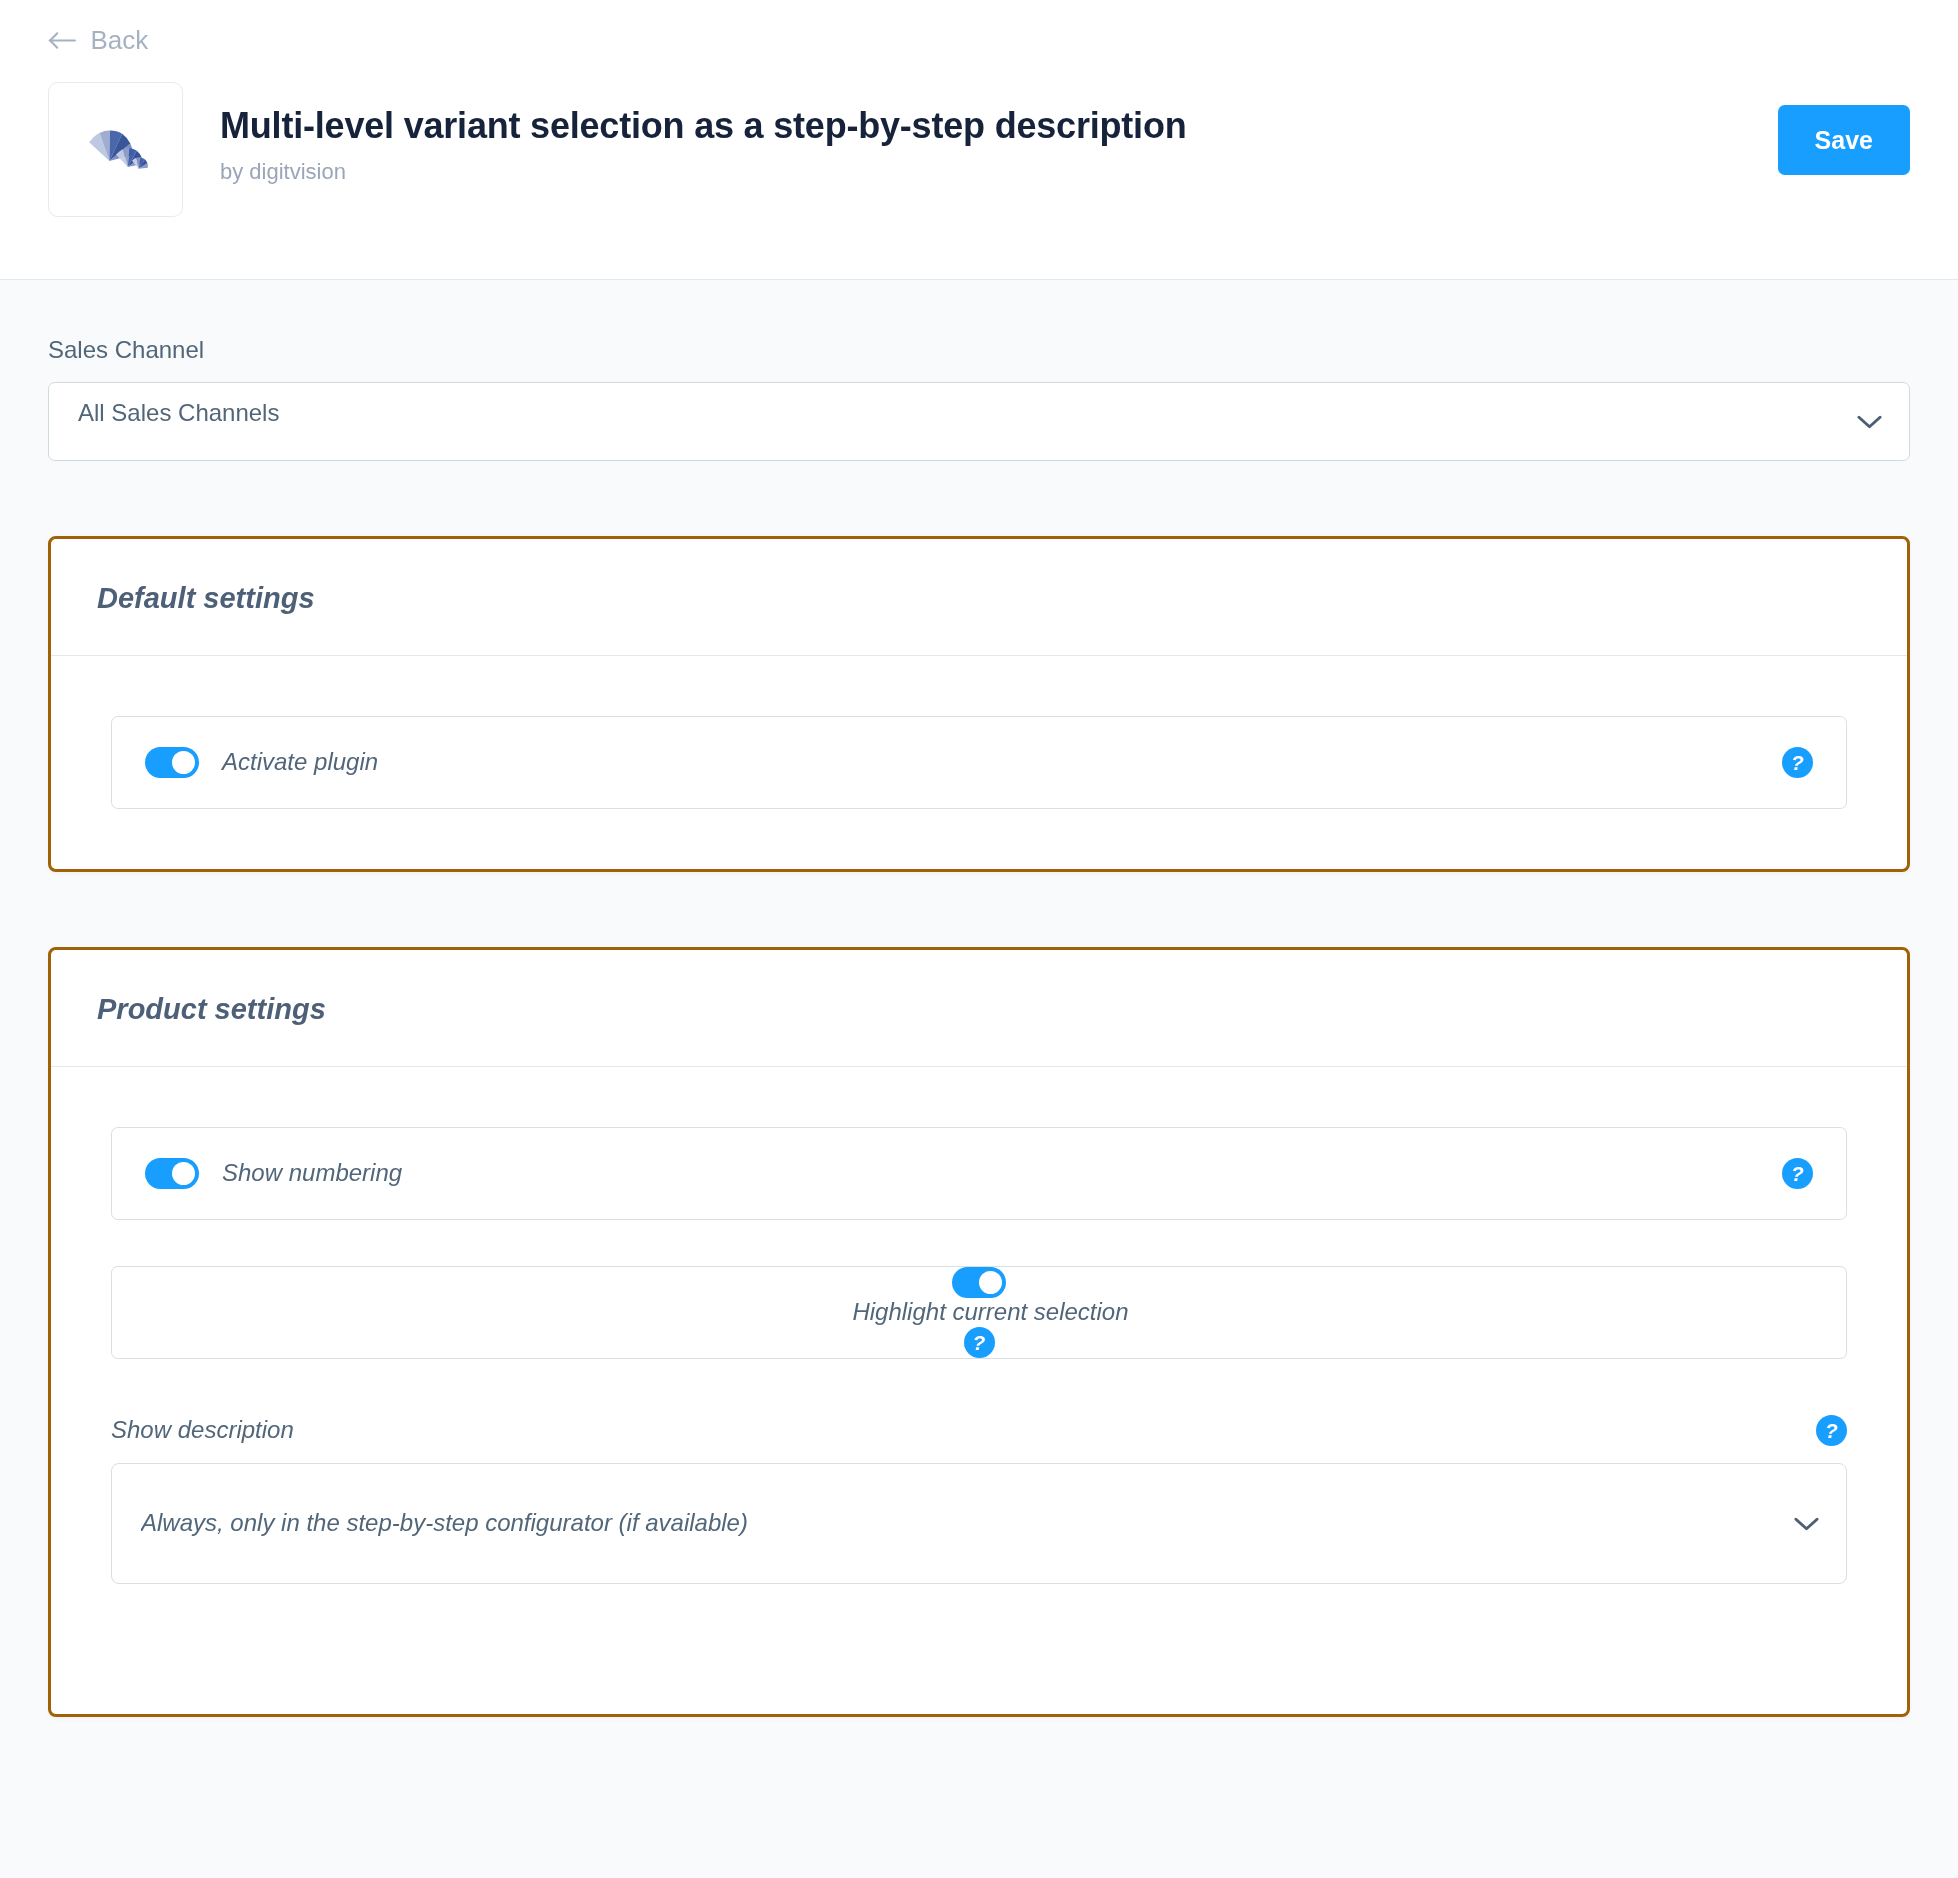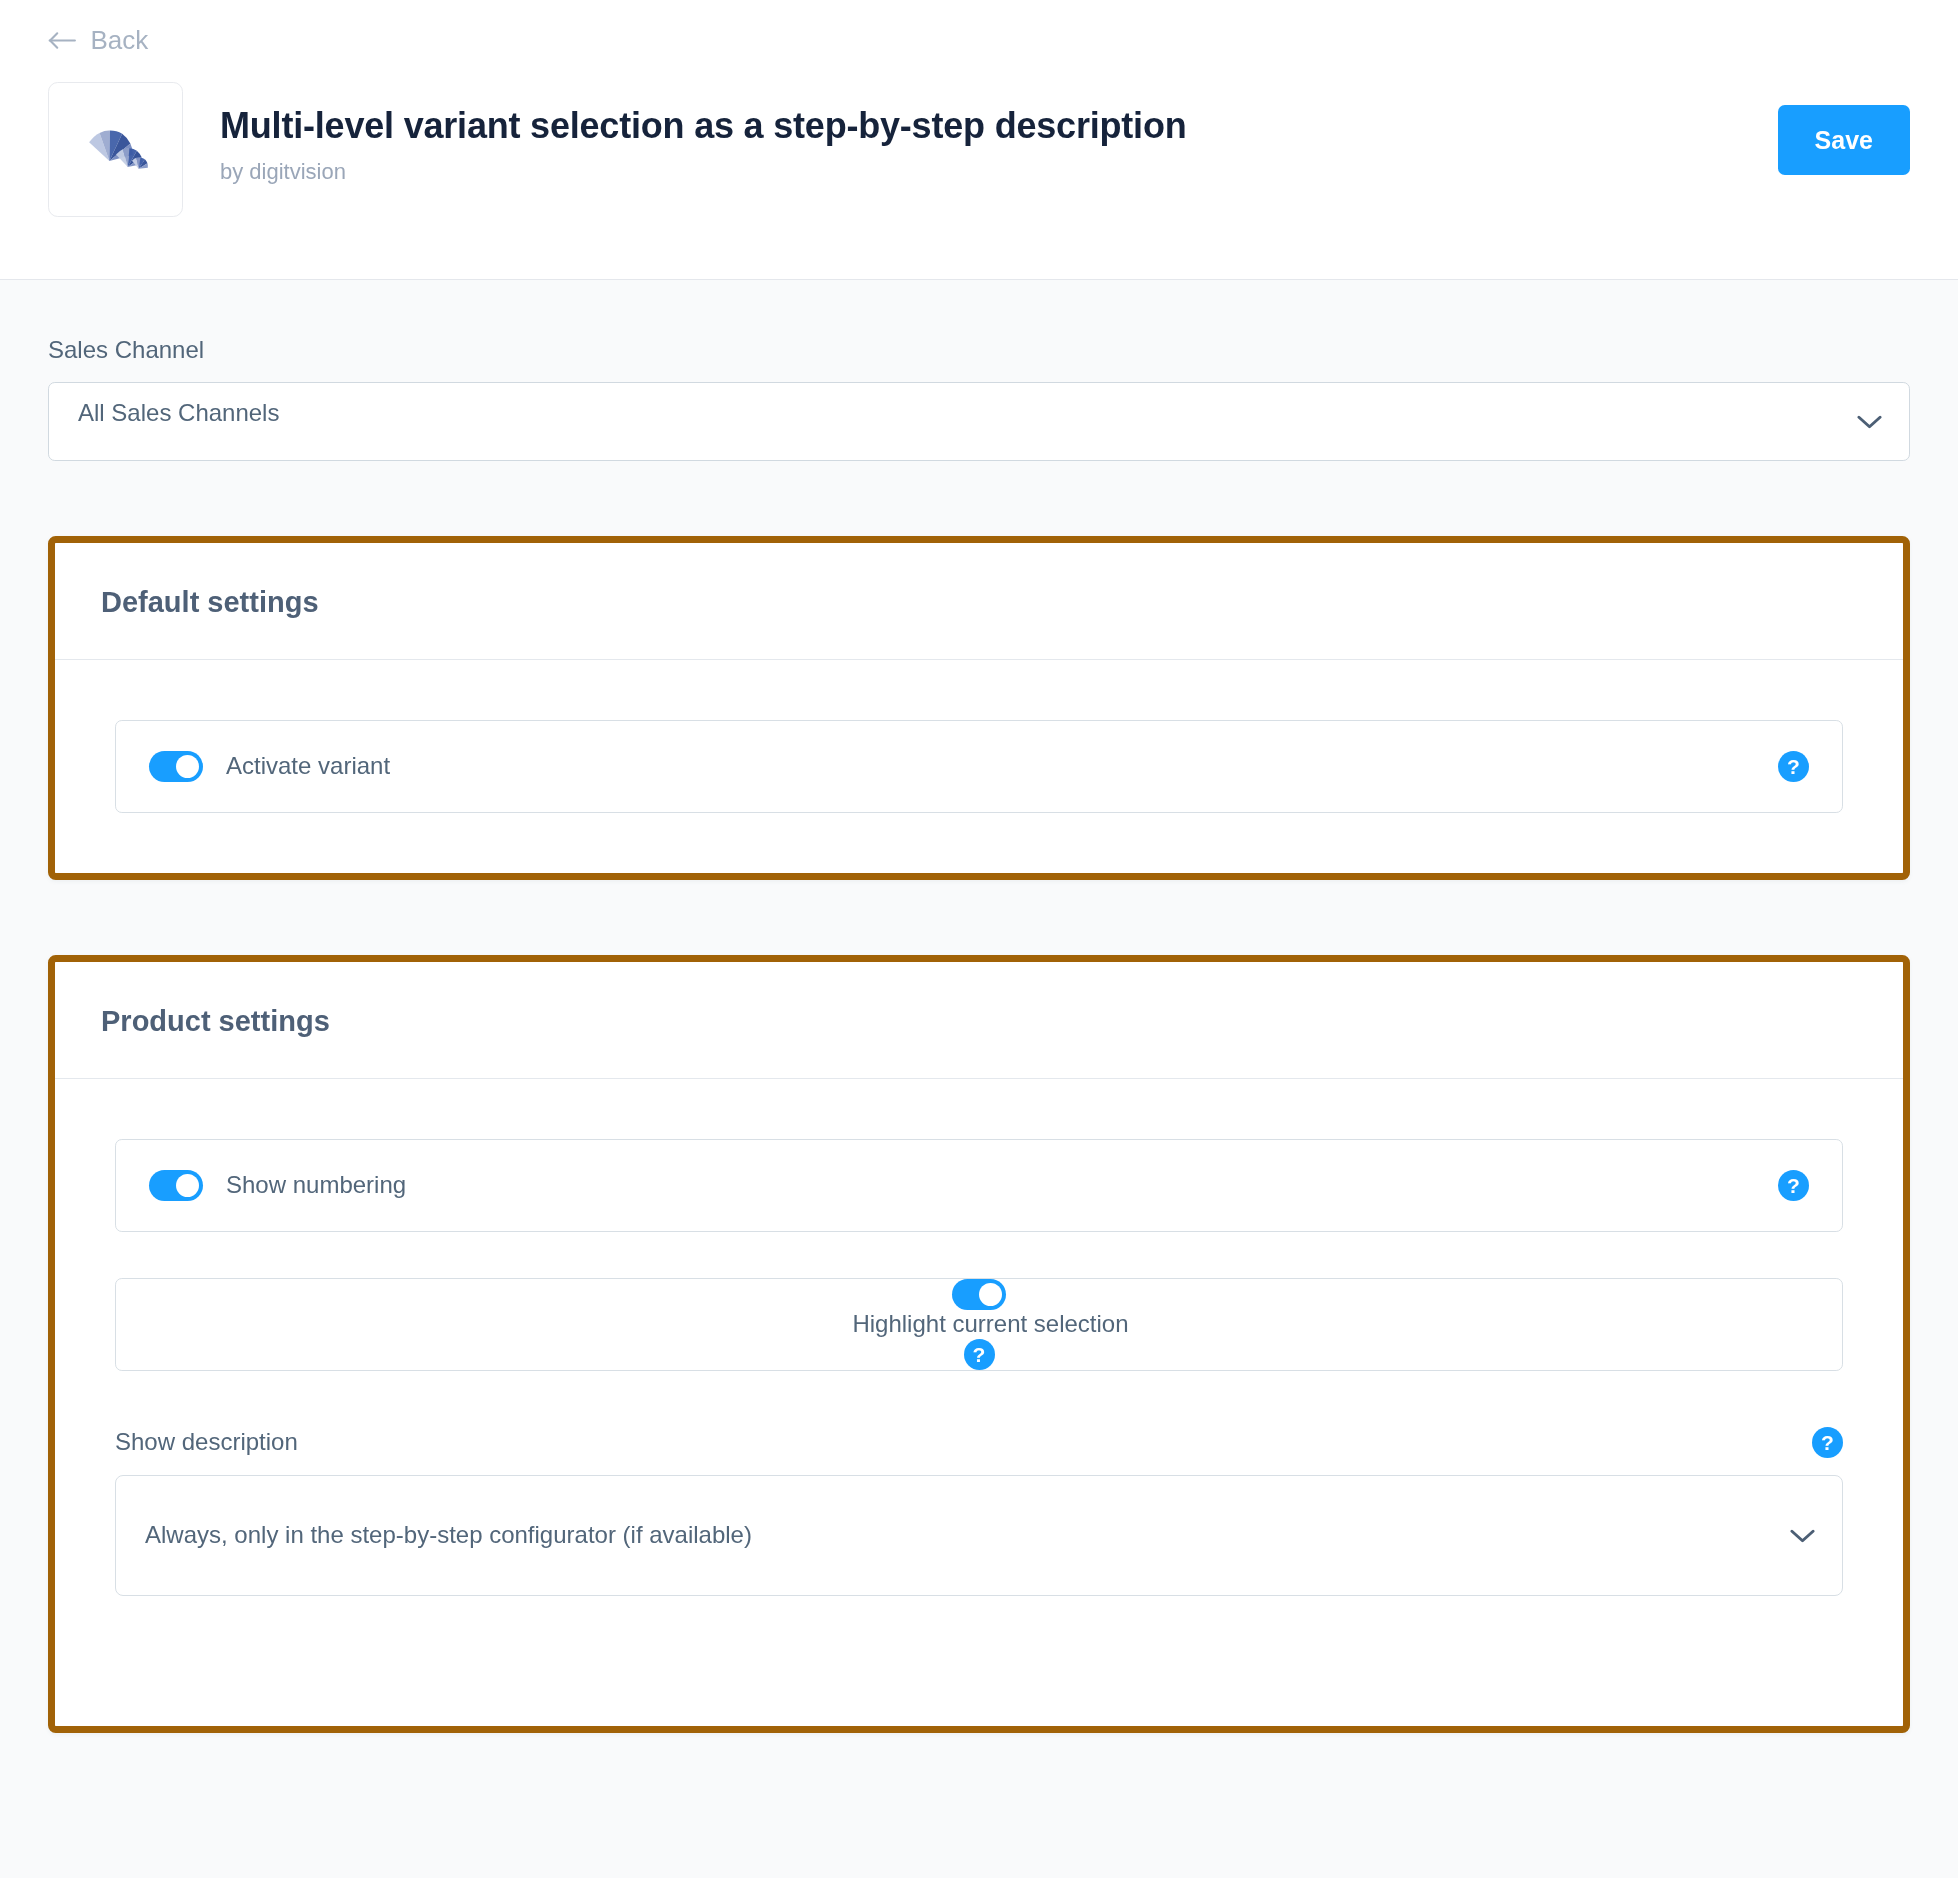--- a/index.html
+++ b/index.html
@@ -136,24 +136,25 @@
     right: 27px;
     top: 50%;
     transform: translateY(-50%);
     display: flex;
     align-items: center;
   }
 
   
   .card {
     background: #ffffff;
-    border: 7px solid #a16207;
+    border: 3px solid #a16207;
     border-radius: 7.7px;
     box-shadow: 0 1.9px 3.9px rgba(120,134,152,0.08);
     margin-top: 75px;
+    font-style: italic;
   }
   .card-header {
     padding: 42px 46px 39px 46px;
     border-bottom: 1px solid #e4e8ed;
   }
   .card-title {
     font-size: 29px;
     font-weight: bold;
     color: #4e6077;
     line-height: 1.2;
@@ -317,21 +318,21 @@
   <div class="card">
     <div class="card-header">
       <div class="card-title">Default settings</div>
     </div>
     <div class="card-body">
 
       <div class="switch-box">
         <div class="switch">
           <span class="knob"></span>
         </div>
-        <span class="switch-label">Activate variant</span>
+        <span class="switch-label">Activate plugin</span>
         <span class="help-icon">?</span>
       </div>
 
     </div>
   </div>
 
   <div class="card">
     <div class="card-header">
       <div class="card-title">Product settings</div>
     </div>

